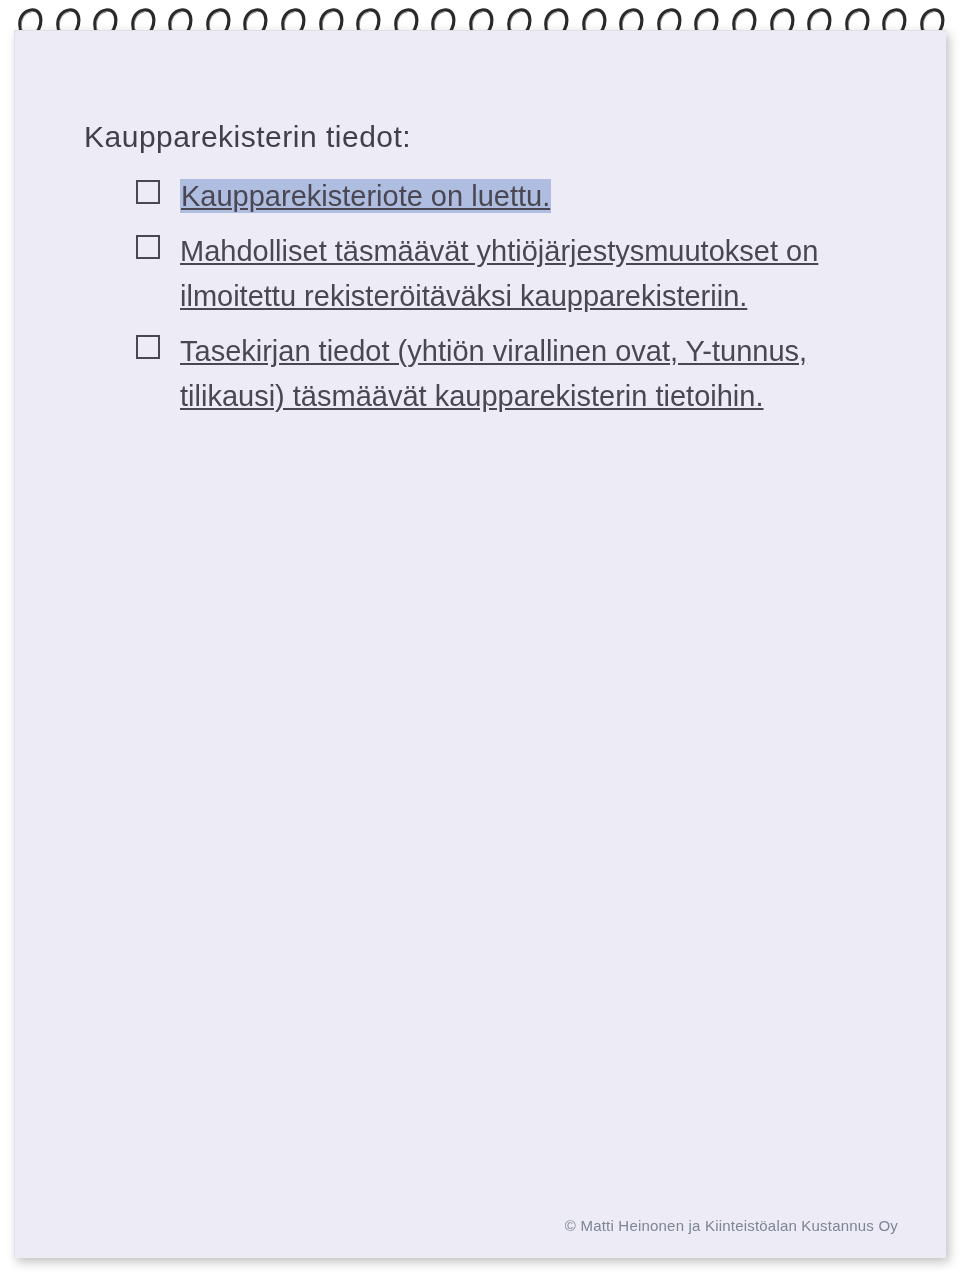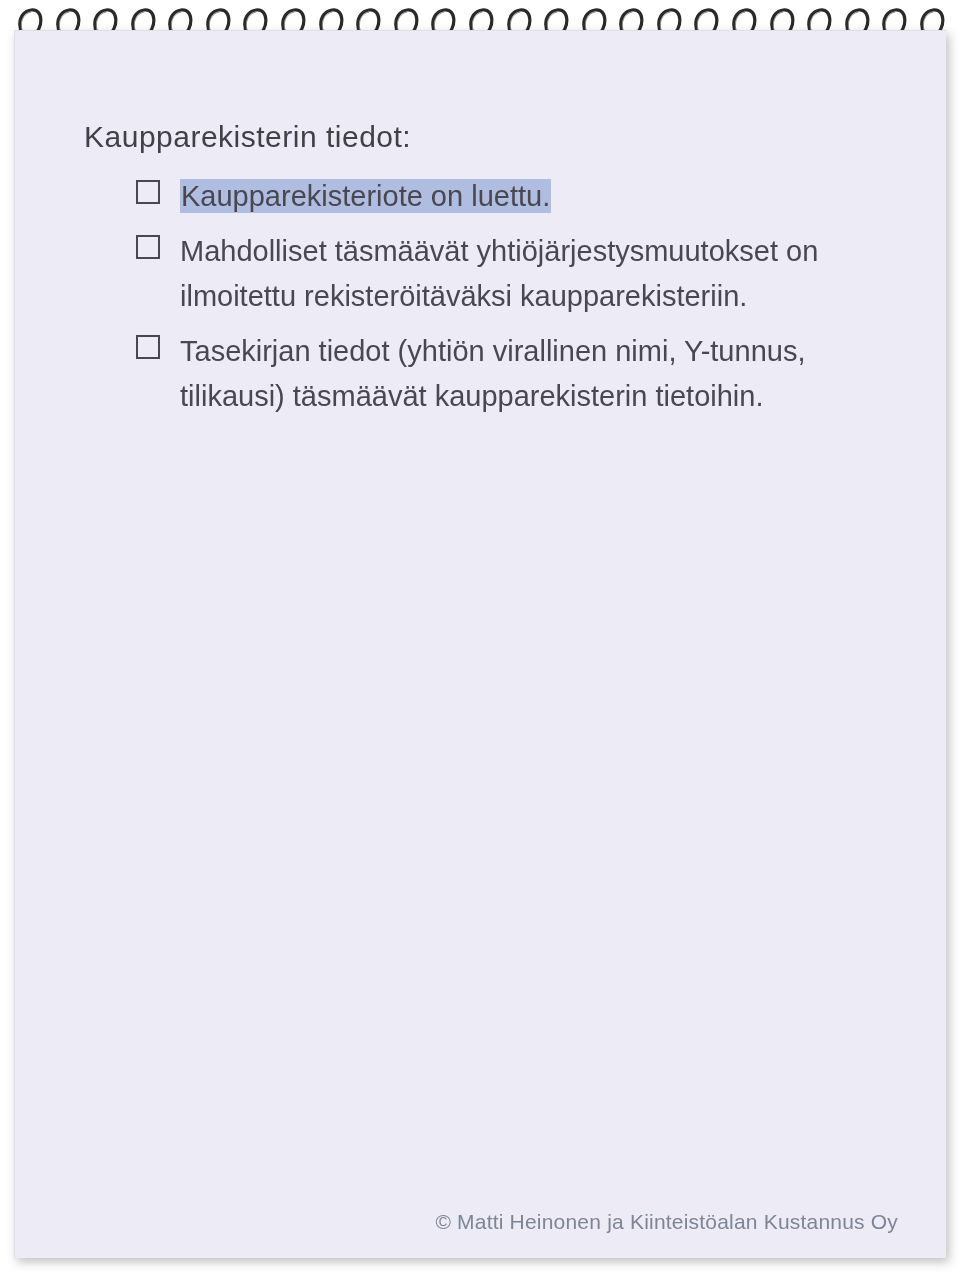--- a/index.html
+++ b/index.html
@@ -72,41 +72,42 @@
     padding: 0;
     margin: 0 0 0 52px;
   }
   .item {
     position: relative;
     font-size: 29px;
     line-height: 1.55;
     color: #4a4753;
     margin-bottom: 10px;
     padding-left: 44px;
+    text-decoration: underline;
   }
   .checkbox {
     position: absolute;
     left: 0;
     top: 6px;
     width: 24px;
     height: 24px;
     border: 2.2px solid #4a4753;
     box-sizing: border-box;
     background: transparent;
   }
   .hl {
     background: #aebde0;
     padding: 1px 1px;
   }
   .footer {
     position: absolute;
     right: 48px;
     bottom: 24px;
     font-family: "Segoe UI", "Helvetica Neue", Arial, sans-serif;
-    font-size: 21px;
+    font-size: 15px;
     color: #7e8595;
     letter-spacing: 0.2px;
   }
 </style>
 </head>
 <body>
 
 <div class="page">
 
   <div class="spiral" id="spiral">
@@ -287,20 +288,20 @@
       </div>
     </div>
 
   <div class="notepad">
 
     <div class="content">
       <div class="heading">Kaupparekisterin tiedot:</div>
       <ul class="items" id="items">
           <li class="item"><span class="checkbox"></span><span class="hl">Kaupparekisteriote on luettu.</span></li>
           <li class="item"><span class="checkbox"></span><span>Mahdolliset täsmäävät yhtiöjärjestysmuutokset on ilmoitettu rekisteröitäväksi kaupparekisteriin.</span></li>
-          <li class="item"><span class="checkbox"></span><span>Tasekirjan tiedot (yhtiön virallinen nimi, Y-tunnus, tilikausi) täsmäävät kaupparekisterin tietoihin.</span></li>
+          <li class="item"><span class="checkbox"></span><span>Tasekirjan tiedot (yhtiön virallinen ovat, Y-tunnus, tilikausi) täsmäävät kaupparekisterin tietoihin.</span></li>
         </ul>
     </div>
 
     <div class="footer">© Matti Heinonen ja Kiinteistöalan Kustannus Oy</div>
   </div>
 
 </div>
 
 </body></html>

